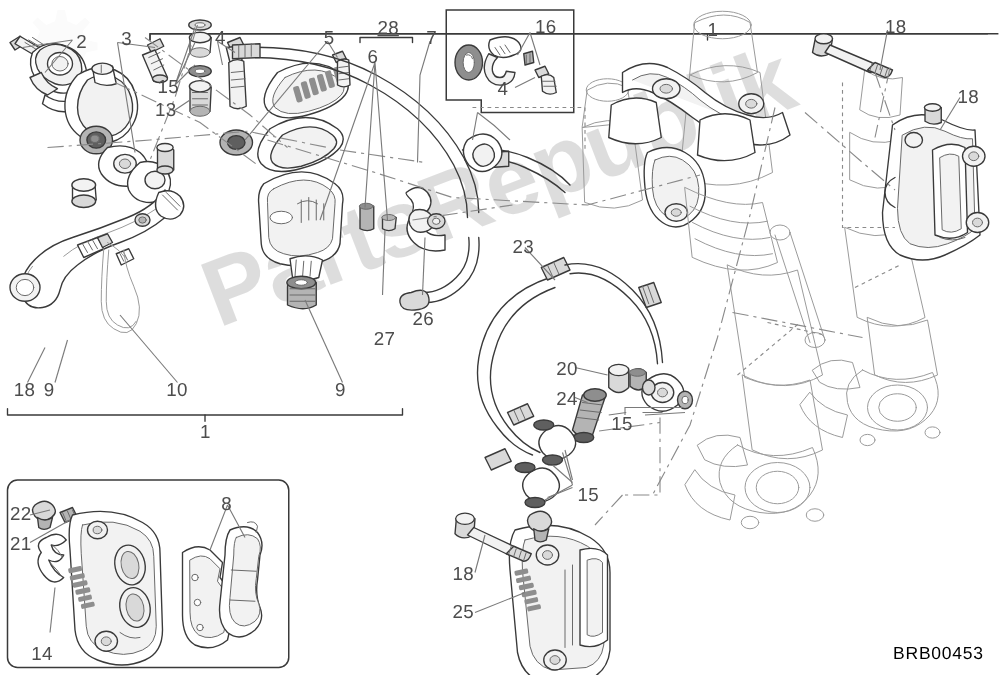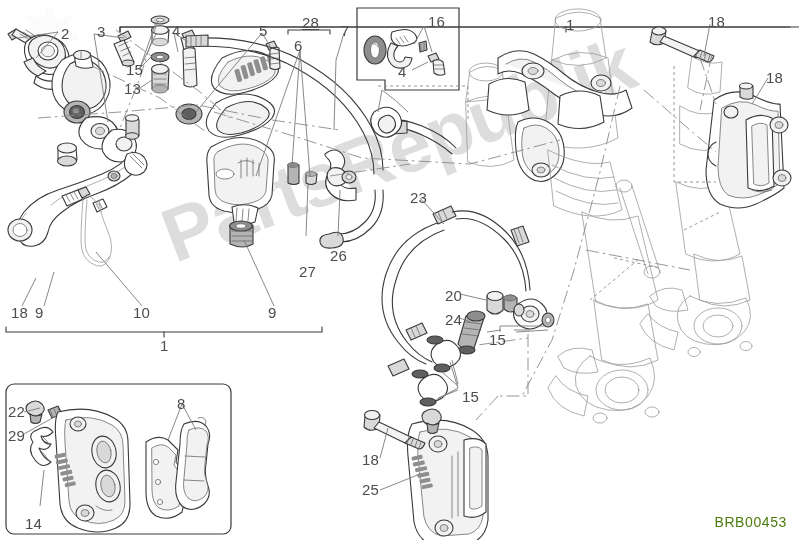--- a/index.html
+++ b/index.html
@@ -20,21 +20,21 @@
     letter-spacing:0.2px;
     white-space:nowrap;
     line-height:1;
     user-select:none;
   }
   #partcode{
     position:absolute;
     right:12px;bottom:10px;
     font-family:"Liberation Sans", sans-serif;
     font-size:14px;
-    color:#4d7c0f;
+    color:#000000;
     letter-spacing:0.6px;
   }
   .wm{
     position:absolute;
     font-family:"Liberation Sans", sans-serif;
     font-weight:bold;
     color:#000;
     opacity:0.13;
     white-space:nowrap;
     user-select:none;
@@ -577,21 +577,21 @@
   <div class="callout" style="left:445px;top:288px;">20</div>
   <div class="callout" style="left:445px;top:312px;">24</div>
   <div class="callout" style="left:489px;top:332px;">15</div>
   <div class="callout" style="left:462px;top:389px;">15</div>
   <div class="callout" style="left:11px;top:305px;">18</div>
   <div class="callout" style="left:35px;top:305px;">9</div>
   <div class="callout" style="left:133px;top:305px;">10</div>
   <div class="callout" style="left:268px;top:305px;">9</div>
   <div class="callout" style="left:160px;top:338px;">1</div>
   <div class="callout" style="left:8px;top:404px;">22</div>
-  <div class="callout" style="left:8px;top:428px;">29</div>
+  <div class="callout" style="left:8px;top:428px;">21</div>
   <div class="callout" style="left:177px;top:396px;">8</div>
   <div class="callout" style="left:25px;top:504px;margin-top:12px;">14</div>
   <div class="callout" style="left:362px;top:452px;">18</div>
   <div class="callout" style="left:362px;top:482px;">25</div>
 
   <div id="partcode">BRB00453</div>
 
 </div>
 
 </body></html>

